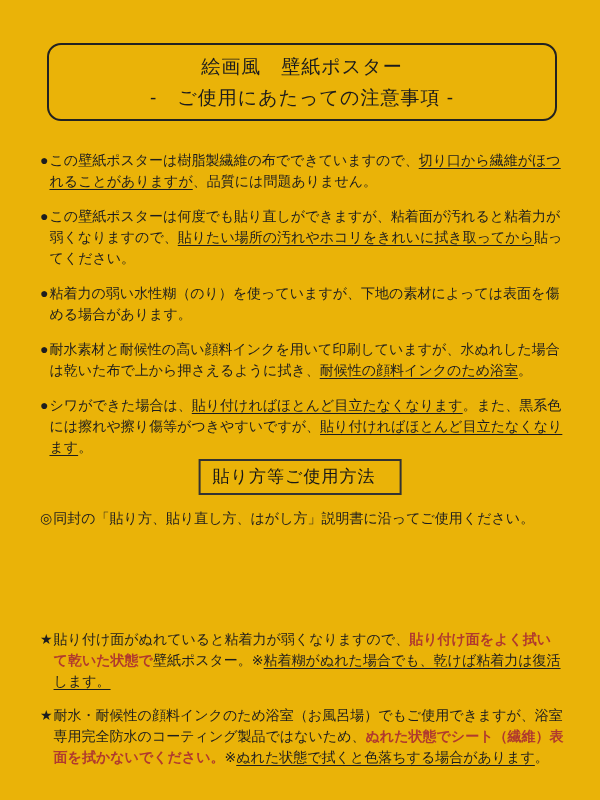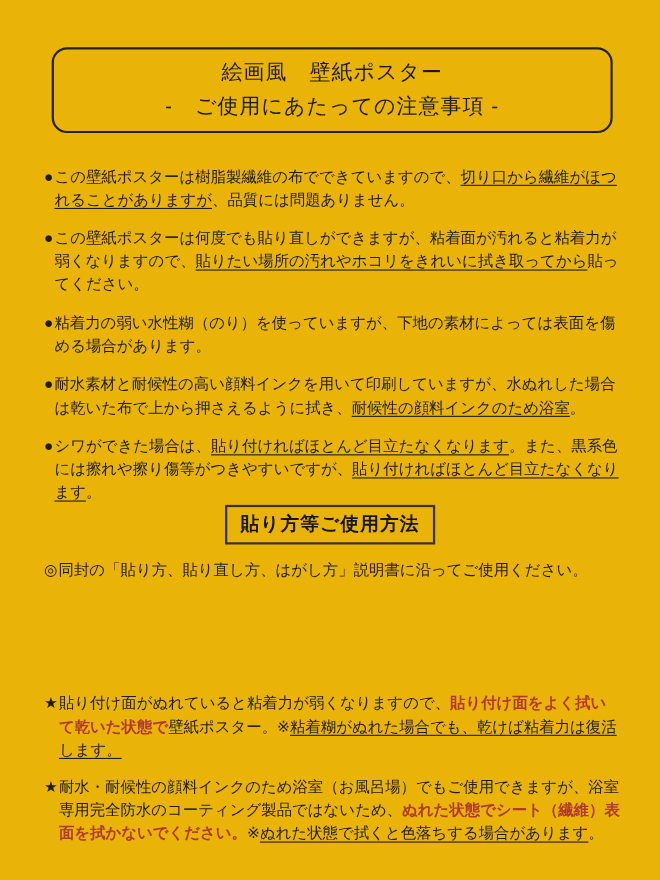--- a/index.html
+++ b/index.html
@@ -25,22 +25,22 @@
   .note .bullet { flex: 0 0 auto; margin-right: 1px; }
   .note .note-text { flex: 1 1 auto; }
 
   .seg-u { text-decoration: underline; text-underline-offset: 3px; }
   .seg-b { font-weight: normal; }
   .seg-rb { font-weight: bold; color: var(--red, #b03a2e); }
 
   
   .method-heading {
     position: absolute; top: 459px; left: 50%; transform: translateX(-50%);
-    border: 2px solid #333; padding: 4px 12px 5px 12px;
-    font-size: 17px; font-weight: bold; letter-spacing: 1px; color: #161618;
+    border: 2px solid #333; padding: 4px 24px 5px 12px;
+    font-size: 17px; font-weight: normal; letter-spacing: 1px; color: #161618;
     white-space: nowrap;
   }
   .method-note { position: absolute; left: 40px; top: 508px; width: 524px; }
   .method-note .note { margin-bottom: 0; }
 
   
   .bath-heading {
     position: absolute; top: 584px; left: 50%; transform: translateX(-50%);
     border: 1.5px solid #888; padding: 5px 13px 6px 13px;
     font-size: 17px; font-weight: bold; letter-spacing: 1px;

